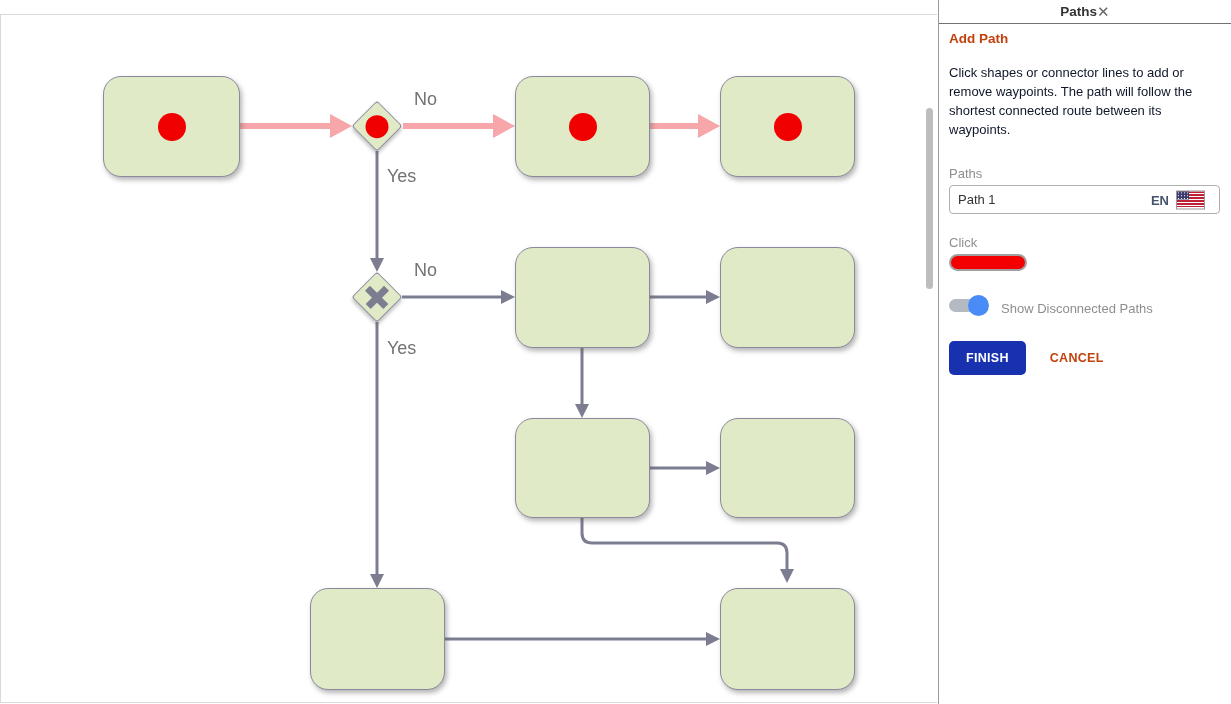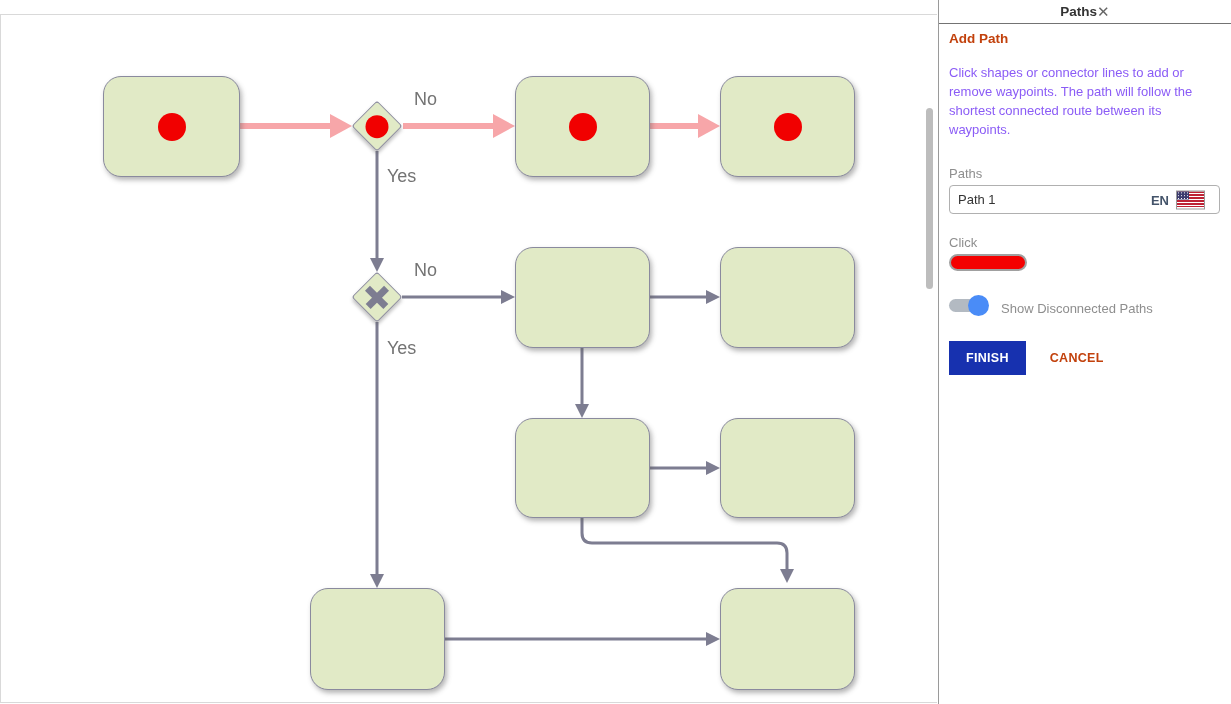--- a/index.html
+++ b/index.html
@@ -65,42 +65,42 @@
     background:#fff; border-left:1px solid #9a9a9a;
   }
   .panel-header {
     display:flex; justify-content:center; align-items:center;
     padding:4px 10px 4px 10px; border-bottom:1px solid #737373;
   }
   .panel-title { font-weight:bold; font-size:13.5px; color:#333; }
   .close-btn { font-size:15px; color:#666; cursor:pointer; line-height:1; background:none; border:none; padding:0; font-family:inherit; }
   .panel-body { padding:7px 11px 0 10px; }
   .section-title { font-weight:bold; font-size:13.5px; color:#c2410c; margin:0 0 17px 0; }
-  .desc { font-size:13px; color:#8b5cf6; line-height:19px; margin:16px 0 27px 0; }
+  .desc { font-size:13px; color:#0f172a; line-height:19px; margin:16px 0 27px 0; }
   .field-label { display:block; font-size:13px; color:#8e8e8e; margin-bottom:4px; }
   .name-wrap { position:relative; margin-bottom:21px;border-radius:14px; }
   .name-input {
     width:100%; height:29px; border:1px solid #b0b0b0; border-radius:4px;
     padding:0 72px 0 8px; font-size:13px; color:#333; font-family:inherit; outline:none;
   }
   .lang-badge { position:absolute; right:15px; top:50%; transform:translateY(-50%); display:flex; align-items:center; gap:7px; cursor:pointer; }
   .lang-code { font-weight:bold; font-size:13px; color:#44546a; }
   .flag { width:29px; height:19px; position:relative; border:1px solid #999;
           background:repeating-linear-gradient(to bottom,#bd2134 0 1.45px,#fff 1.45px 2.9px); }
   .canton { position:absolute; left:0; top:0; width:12px; height:8.5px; background:#3c3b6e;
             background-image:radial-gradient(circle,#ffffff 22%,transparent 25%); background-size:3px 2.8px; }
   .swatch { width:78px; height:17px; background:#f40000; border:2px solid #a0a0a0; border-radius:10px; margin-bottom:24px; cursor:pointer; }
   .toggle-row { display:flex; align-items:flex-end; gap:12px; margin-bottom:25px; }
   .switch { position:relative; width:40px; height:21px; flex:0 0 auto; cursor:pointer; }
   .track { position:absolute; left:0; top:4px; width:36px; height:13px; border-radius:7px; background:#b3bac2; }
   .knob { position:absolute; right:0; top:0; width:21px; height:21px; border-radius:50%; background:#4a8cf7; }
   .toggle-label { font-size:13px; color:#8e8e8e; }
   .actions { display:flex; align-items:center; gap:24px; }
   .finish-btn { background:#1731af; color:#fff; font-weight:bold; font-size:12.5px;
-                border:none; border-radius:0; padding:10px 17px; letter-spacing:.3px; font-family:inherit; cursor:pointer; }
+                border:none; border-radius:5px; padding:10px 17px; letter-spacing:.3px; font-family:inherit; cursor:pointer; }
   .cancel-btn { color:#c2410c; font-weight:bold; font-size:12.5px; background:none; border:none; padding:0; letter-spacing:.3px; font-family:inherit; cursor:pointer; }
 </style>
 </head>
 <body>
 
 <div class="canvas-frame"></div>
 
 <svg class="connector-layer" width="938" height="704" viewBox="0 0 938 704" xmlns="http://www.w3.org/2000/svg">
 
   <g>

